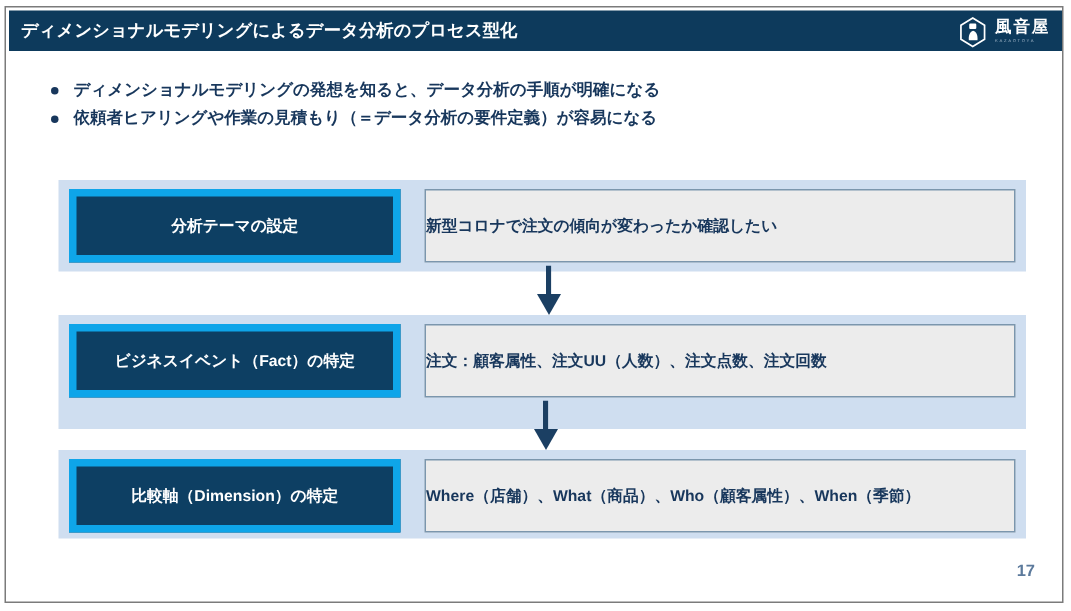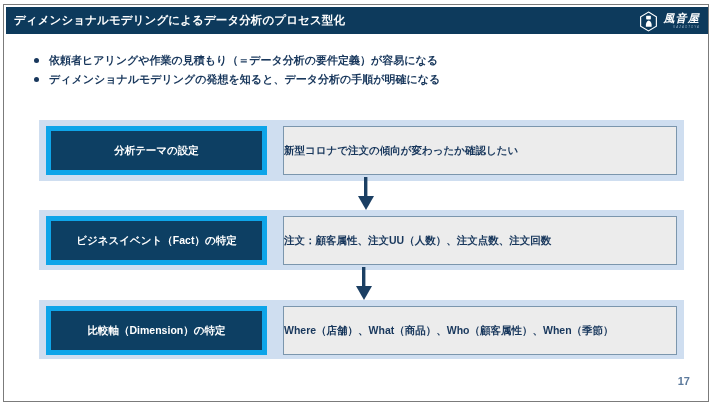--- a/index.html
+++ b/index.html
@@ -57,23 +57,22 @@
 
   #logo-mark {
     width: 21px;
     height: 21px;
     display: block;
   }
 
   #logo-text-wrap {
     display: flex;
     flex-direction: column;
-    align-items: flex-end;
+    align-items: flex-start;
     line-height: 1;
-    font-style: italic;
   }
 
   #logo-text {
     color: #ffffff;
     font-size: 11px;
     font-weight: bold;
     letter-spacing: 1.2px;
   }
 
   #logo-sub {
@@ -118,21 +117,21 @@
   
   .flow-band {
     position: absolute;
     left: 35px;
     width: 645px;
     height: 61px;
     background: #cfdef0;
   }
 
   #band-1 { top: 115px; }
-  #band-2 { top: 205px; height: 60px; }
+  #band-2 { top: 205px; height: 76px; }
   #band-3 { top: 295px; height: 59px; }
 
   .label-box {
     position: absolute;
     left: 7px;
     top: 6px;
     width: 221px;
     height: 49px;
     background: #0d3f63;
     border: 5px solid #0ea5e9;
@@ -204,25 +203,25 @@
       <div id="logo-text-wrap">
         <div id="logo-text">風音屋</div>
         <div id="logo-sub">KAZAOTOYA</div>
       </div>
     </div>
   </div>
 
   <div id="bullet-list">
     <div class="bullet-row">
       <span class="bullet-dot"></span>
-      <span class="bullet-text">依頼者ヒアリングや作業の見積もり（＝データ分析の要件定義）が容易になる</span>
+      <span class="bullet-text">ディメンショナルモデリングの発想を知ると、データ分析の手順が明確になる</span>
     </div>
     <div class="bullet-row">
       <span class="bullet-dot"></span>
-      <span class="bullet-text">ディメンショナルモデリングの発想を知ると、データ分析の手順が明確になる</span>
+      <span class="bullet-text">依頼者ヒアリングや作業の見積もり（＝データ分析の要件定義）が容易になる</span>
     </div>
   </div>
 
   <div class="flow-band" id="band-1">
     <div class="label-box">
       <span class="label-text">分析テーマの設定</span>
     </div>
     <div class="value-box">
       <span class="value-text">新型コロナで注文の傾向が変わったか確認したい</span>
     </div>

